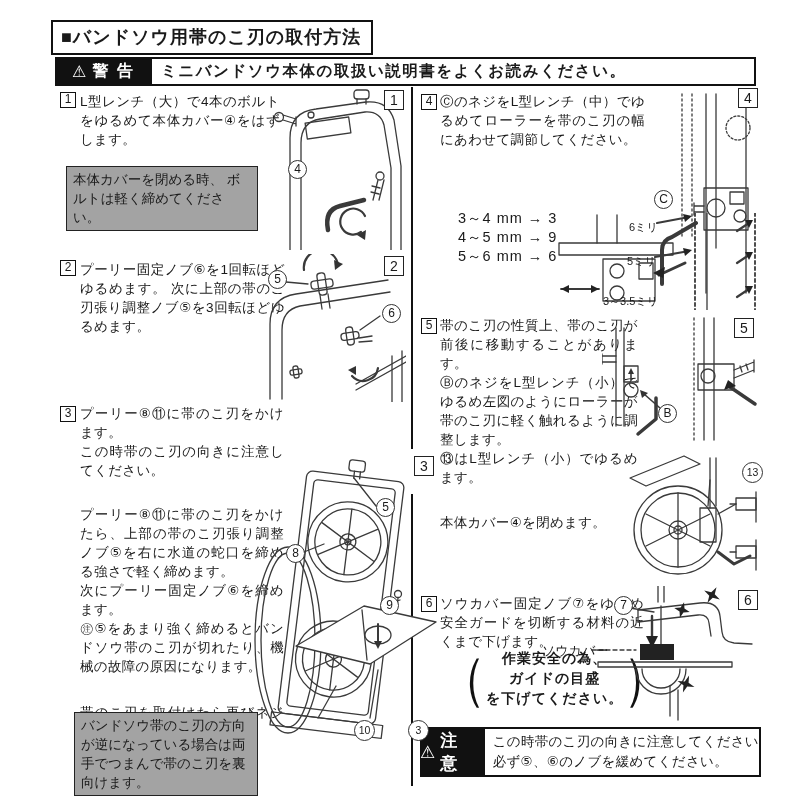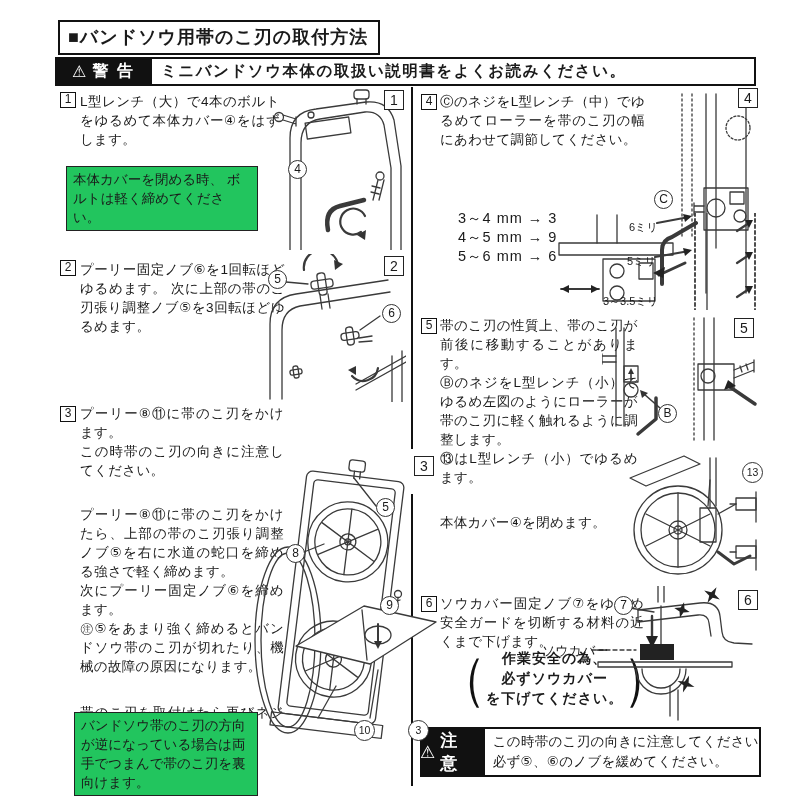--- a/index.html
+++ b/index.html
@@ -5,21 +5,21 @@
   * { margin:0; padding:0; box-sizing:border-box; }
   html,body { background:#fff; }
   #page {
     position:relative; width:800px; height:800px; background:#fff;
     font-family:"Liberation Sans","DejaVu Sans",sans-serif; color:#1a1a1a;
     overflow:hidden;
   }
   .abs { position:absolute; }
   
   .title-box {
-    left:58px; top:20px; border:2px solid #111; padding:3px 10px 4px 8px;
+    left:51px; top:20px; border:2px solid #111; padding:3px 10px 4px 8px;
     font-size:18px; font-weight:bold; letter-spacing:1px; white-space:nowrap;
   }
   .warn-bar { left:55px; top:57px; width:701px; height:29px; display:flex; }
   .warn-badge {
     width:97px; background:#111; color:#fff; display:flex; align-items:center;
     justify-content:center; gap:4px; font-size:16px; font-weight:bold; letter-spacing:2px;
   }
   .warn-text {
     flex:1; border:2px solid #111; border-left:none; display:flex; align-items:center;
     padding-left:9px; font-size:15.5px; font-weight:bold; letter-spacing:1.5px; white-space:nowrap;
@@ -28,21 +28,21 @@
   .divider { width:2px; background:#111; left:411px; }
   .divider.top { top:87px; height:362px; }
   .divider.bottom { top:494px; height:292px; }
   
   .txt { font-size:13.5px; line-height:19px; letter-spacing:0.3px; text-align:justify; }
   .txt p { margin:0; }
   .marker {
     width:16px; height:16px; border:1.5px solid #111; font-size:12px; line-height:13px;
     text-align:center; background:#fff;
   }
-  .notebox { border:1.5px solid #222; padding:3px 6px; font-size:13.5px; line-height:19px; background:#22c55e; }
+  .notebox { border:1.5px solid #222; padding:3px 6px; font-size:13.5px; line-height:19px; background:#a3a3a3; }
   .scale-title { font-size:14px; letter-spacing:0.5px; white-space:nowrap; }
   .scale-rows { font-size:14.5px; line-height:19px; letter-spacing:1px; white-space:nowrap; }
   
   .fig { position:absolute; }
   .fig svg { position:absolute; left:0; top:0; stroke:#3a3a3a; fill:none;
              stroke-width:1.3; stroke-linecap:round; stroke-linejoin:round; }
   .fig svg text { stroke:none; fill:#1a1a1a; font-family:"Liberation Sans","DejaVu Sans",sans-serif; }
   .fignum {
     position:absolute; width:20px; height:20px; border:1.5px solid #222; background:#fff;
     font-size:14px; line-height:18px; text-align:center; z-index:3;
@@ -301,21 +301,21 @@
     <span class="callout wide" style="left:70px; top:12px;">13</span>
   </div>
 
   <div class="abs marker" style="left:421px; top:596px;">6</div>
   <div class="abs txt" style="left:440px; top:594px; width:204px;">ソウカバー固定ノブ⑦をゆるめ安全ガードを切断する材料の近くまで下げます。</div>
 
   <div class="abs safety" style="left:440px; top:648px;">
     <span class="paren">（</span>
     <div class="safety-lines">
       <div>作業安全の為、</div>
-      <div>必ずソウカバー</div>
+      <div>ガイドの目盛</div>
       <div>を下げてください。</div>
     </div>
     <span class="paren">）</span>
   </div>
 
   <div class="fig" style="left:540px; top:586px; width:220px; height:138px;">
     <svg viewBox="0 0 220 138">
       <path d="M118,0 L118,16 M124,0 L124,16"></path>
       <path d="M98,24 L160,17 Q178,15 180,30 L182,46 Q183,56 194,57 L212,58"></path>
       <path d="M98,36 L158,29 Q168,28 169,37 L171,50"></path>

